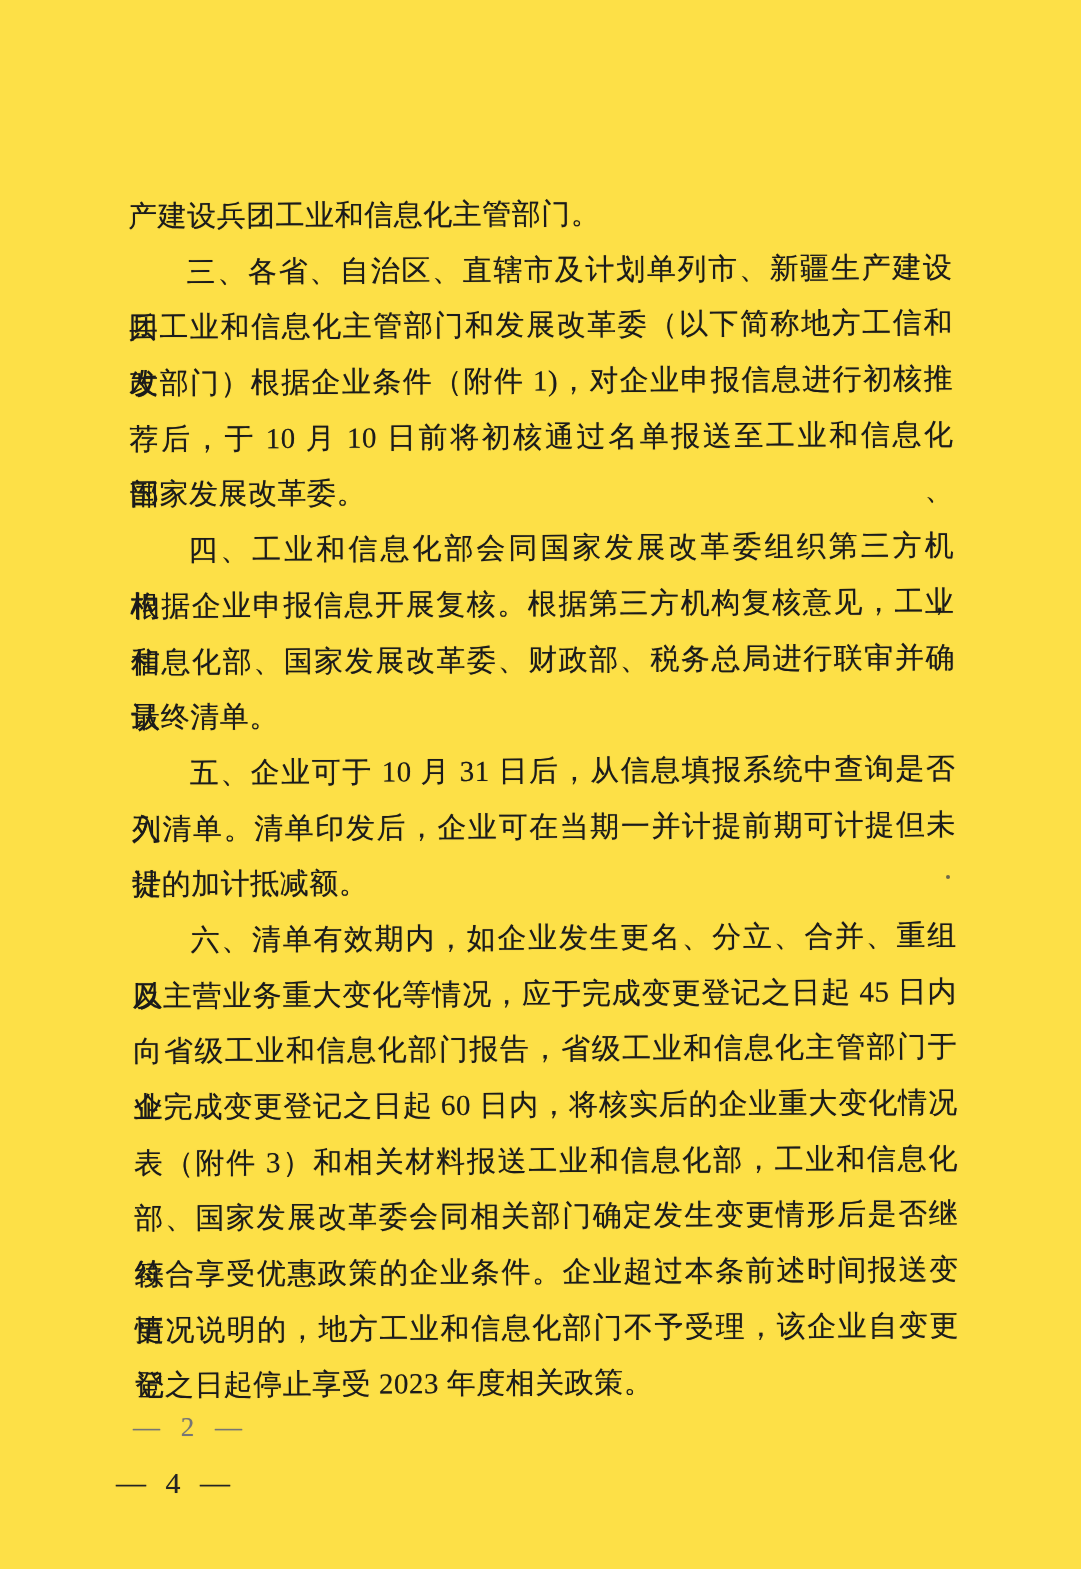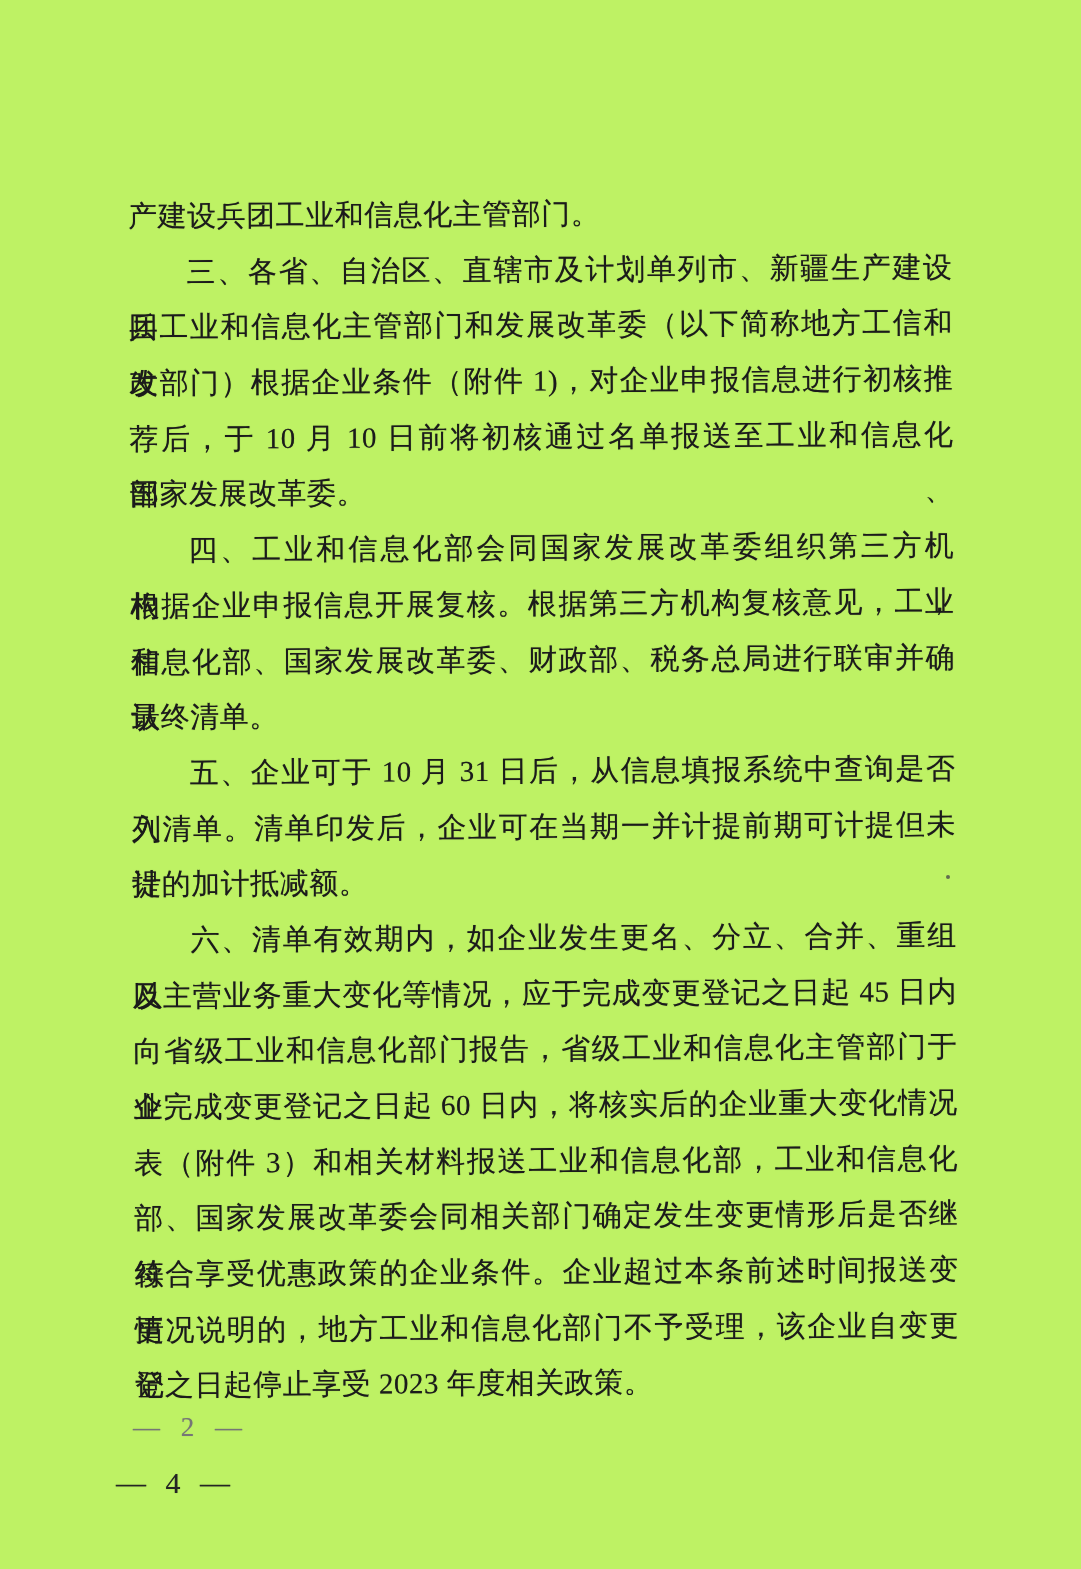--- a/index.html
+++ b/index.html
@@ -10,21 +10,21 @@
     width: 1081px;
     height: 1569px;
     position: relative;
     background: #ffffff;
     font-family: "Liberation Serif", "DejaVu Serif", serif;
     overflow: hidden;
   }
   .page {
     position: absolute;
     inset: 0;
-    background: #bef264;
+    background: #fde047;
     text-decoration: underline;
   }
   .doc-body {
     position: absolute;
     left: 128px;
     top: 186px;
     width: 824px;
     font-size: 29px;
     color: #1b1b1b;
     transform: rotate(-0.35deg);

